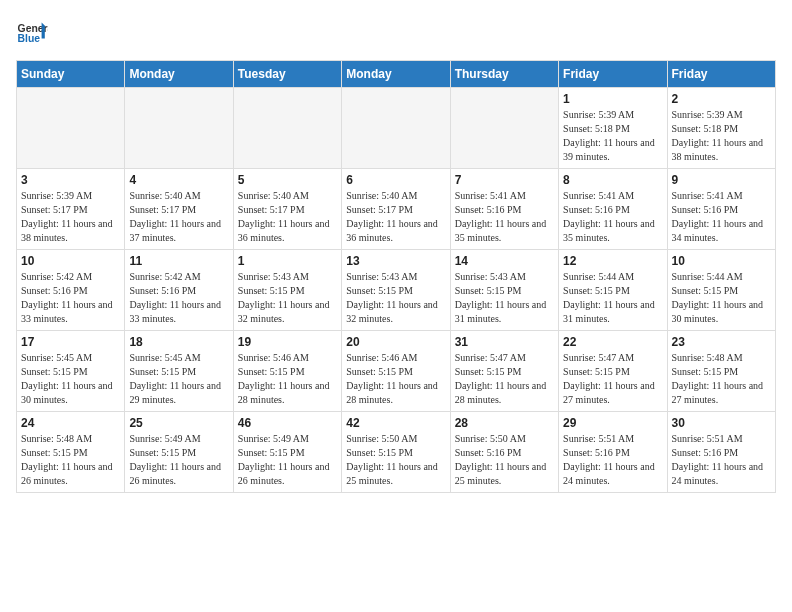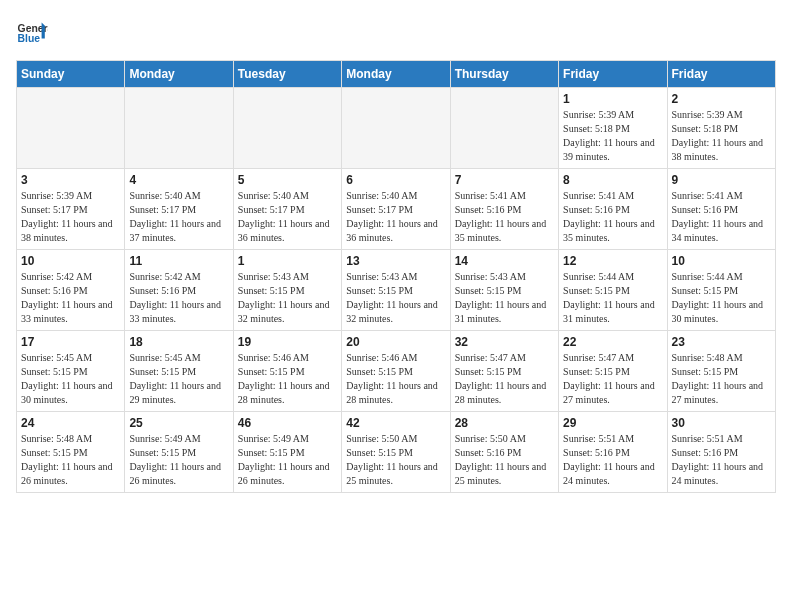--- a/index.html
+++ b/index.html
@@ -191,21 +191,21 @@
         </td>
         <td>
           <div class="day-num">19</div>
           <div class="day-info">Sunrise: 5:46 AM<br>Sunset: 5:15 PM<br>Daylight: 11 hours and 28 minutes.</div>
         </td>
         <td>
           <div class="day-num">20</div>
           <div class="day-info">Sunrise: 5:46 AM<br>Sunset: 5:15 PM<br>Daylight: 11 hours and 28 minutes.</div>
         </td>
         <td>
-          <div class="day-num">32</div>
+          <div class="day-num">31</div>
           <div class="day-info">Sunrise: 5:47 AM<br>Sunset: 5:15 PM<br>Daylight: 11 hours and 28 minutes.</div>
         </td>
         <td>
           <div class="day-num">22</div>
           <div class="day-info">Sunrise: 5:47 AM<br>Sunset: 5:15 PM<br>Daylight: 11 hours and 27 minutes.</div>
         </td>
         <td>
           <div class="day-num">23</div>
           <div class="day-info">Sunrise: 5:48 AM<br>Sunset: 5:15 PM<br>Daylight: 11 hours and 27 minutes.</div>
         </td>

